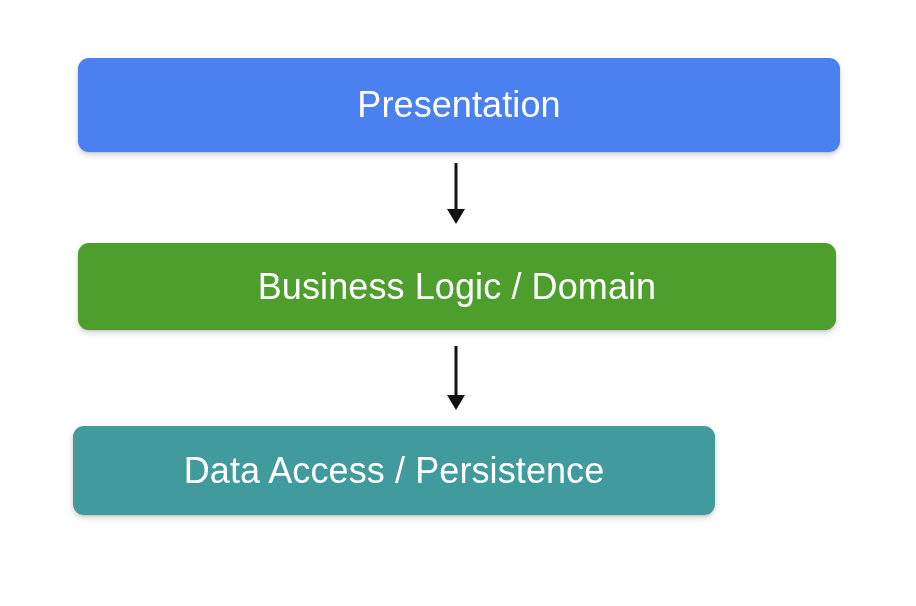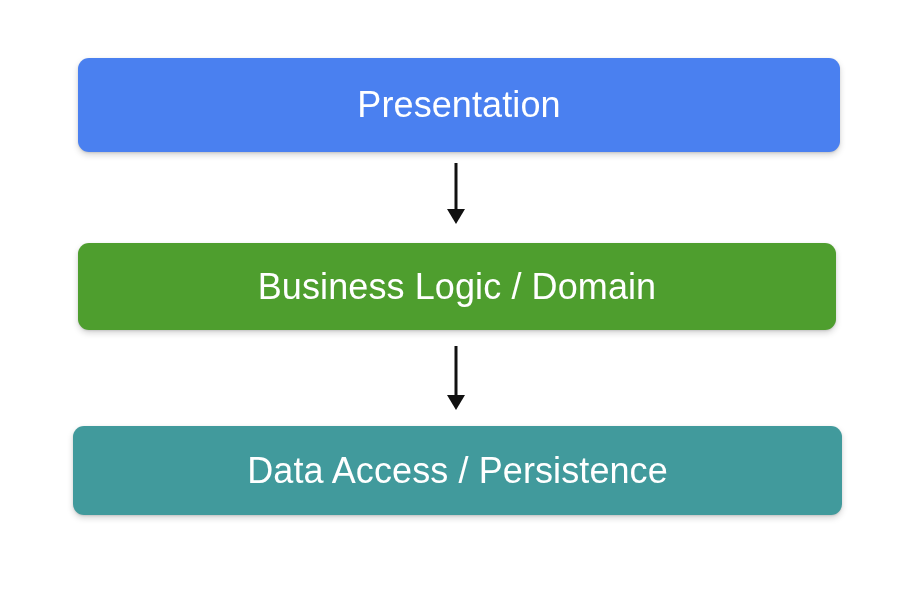--- a/index.html
+++ b/index.html
@@ -60,21 +60,21 @@
     top: 243px;
     width: 758px;
     height: 87px;
     background: #4e9e2e;
   }
 
   
   #layer-data-access {
     left: 73px;
     top: 426px;
-    width: 769px;
+    width: 642px;
     height: 89px;
     background: #419a9c;
   }
 
   
   .flow-arrow {
     position: absolute;
     left: 444px;
     width: 24px;
     overflow: visible;

